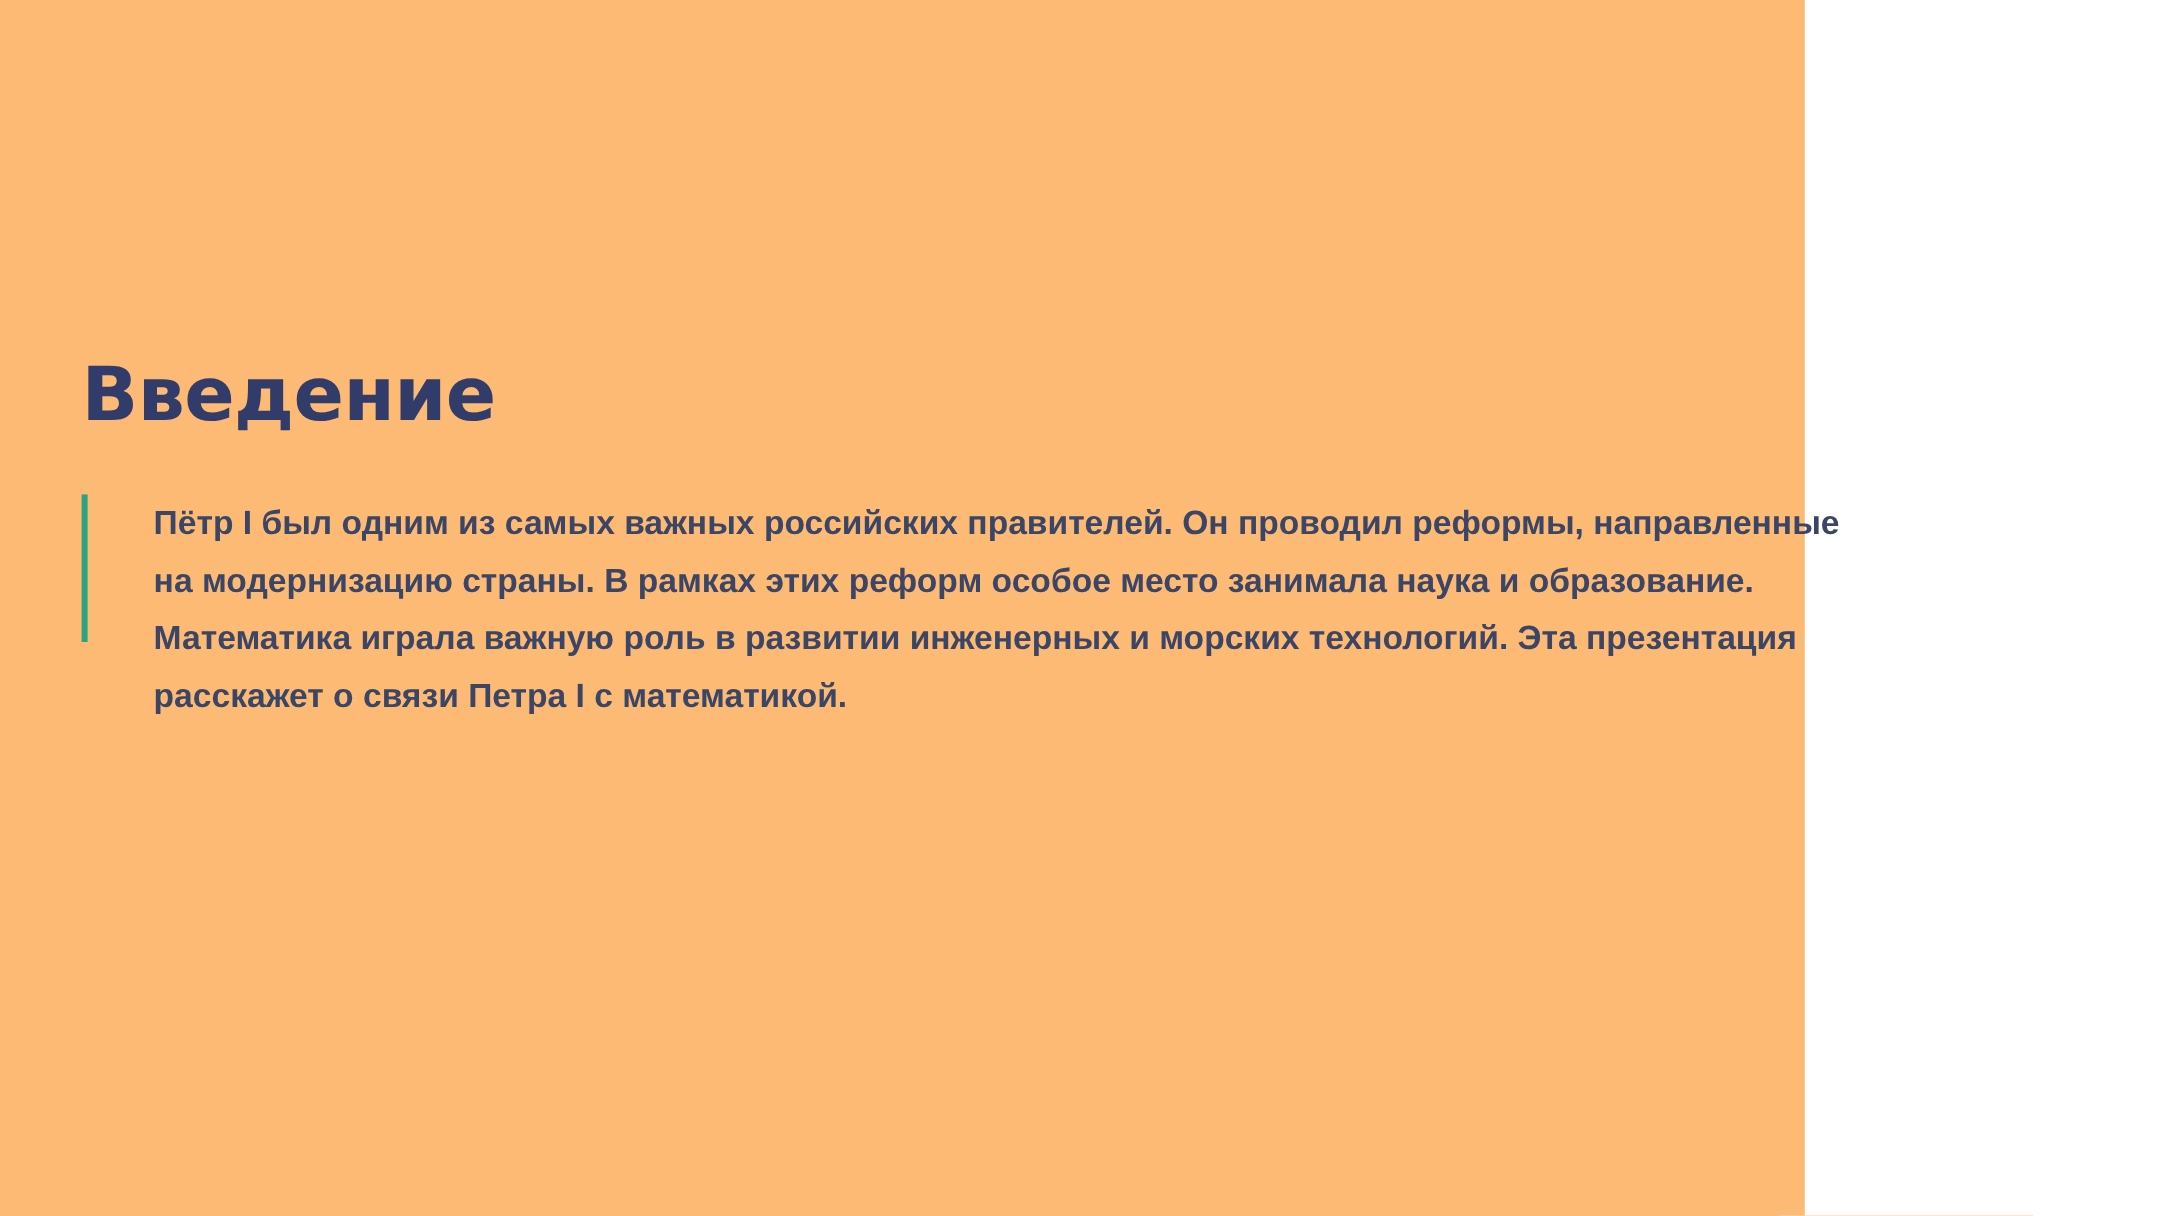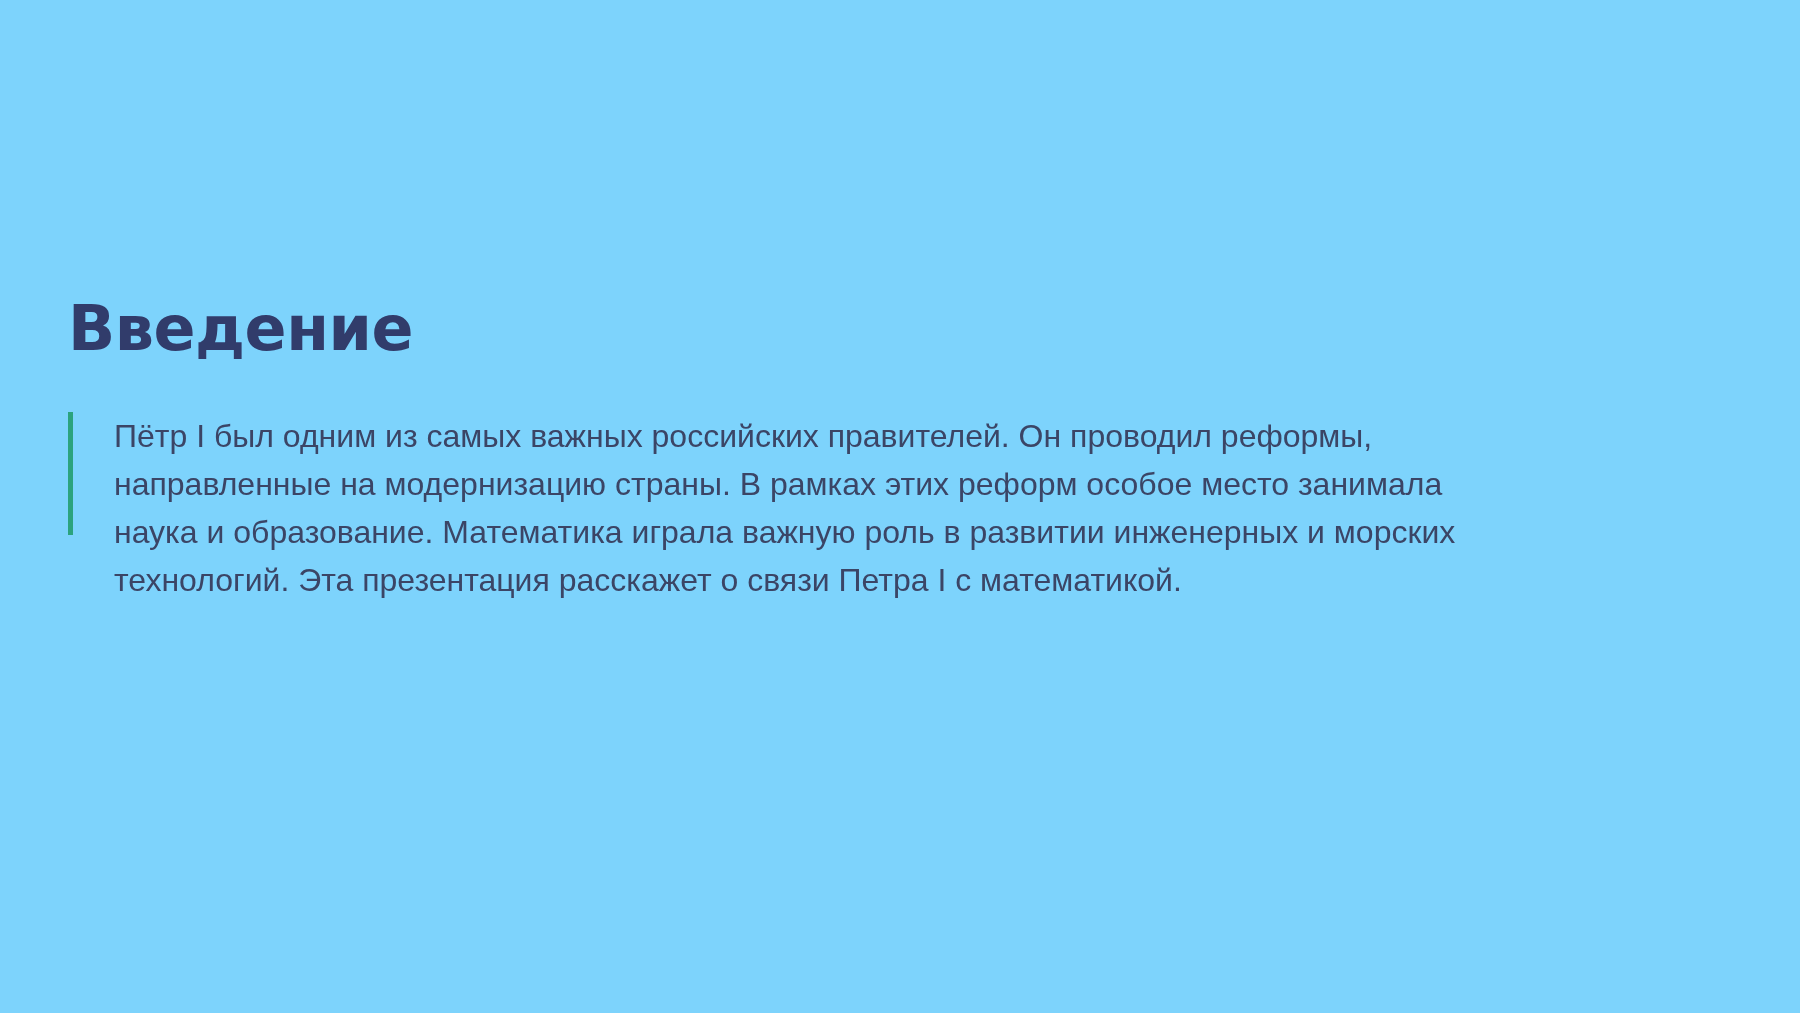--- a/index.html
+++ b/index.html
@@ -11,23 +11,23 @@
     width: 1800px;
     height: 1013px;
     background: #ffffff;
     font-family: "Liberation Sans", "DejaVu Sans", sans-serif;
     overflow: hidden;
     position: relative;
   }
 
   .slide {
     position: relative;
-    width: 1800px;
+    width: 1504px;
     height: 1013px;
-    background: #7dd3fc;
+    background: #fdba74;
     box-sizing: border-box;
   }
 
   .slide-body {
     position: absolute;
     left: 68px;
     top: 296px;
     width: 1664px;
   }
 
@@ -54,25 +54,25 @@
     position: absolute;
     left: 0;
     top: 0;
     width: 5px;
     height: 123px;
     background: #2ba37e;
     border-radius: 0;
   }
 
   .body-text {
-    margin: 2px;
+    margin: 16px;
     padding: 0;
     font-family: "Liberation Sans", "DejaVu Sans", sans-serif;
-    font-size: 32px;
-    font-weight: 400;
+    font-size: 28px;
+    font-weight: 700;
     line-height: 48px;
     color: #3b4566;
     max-width: 1420px;
     text-align: left;
   }
 </style>
 </head>
 <body>
 
 <div class="slide">

